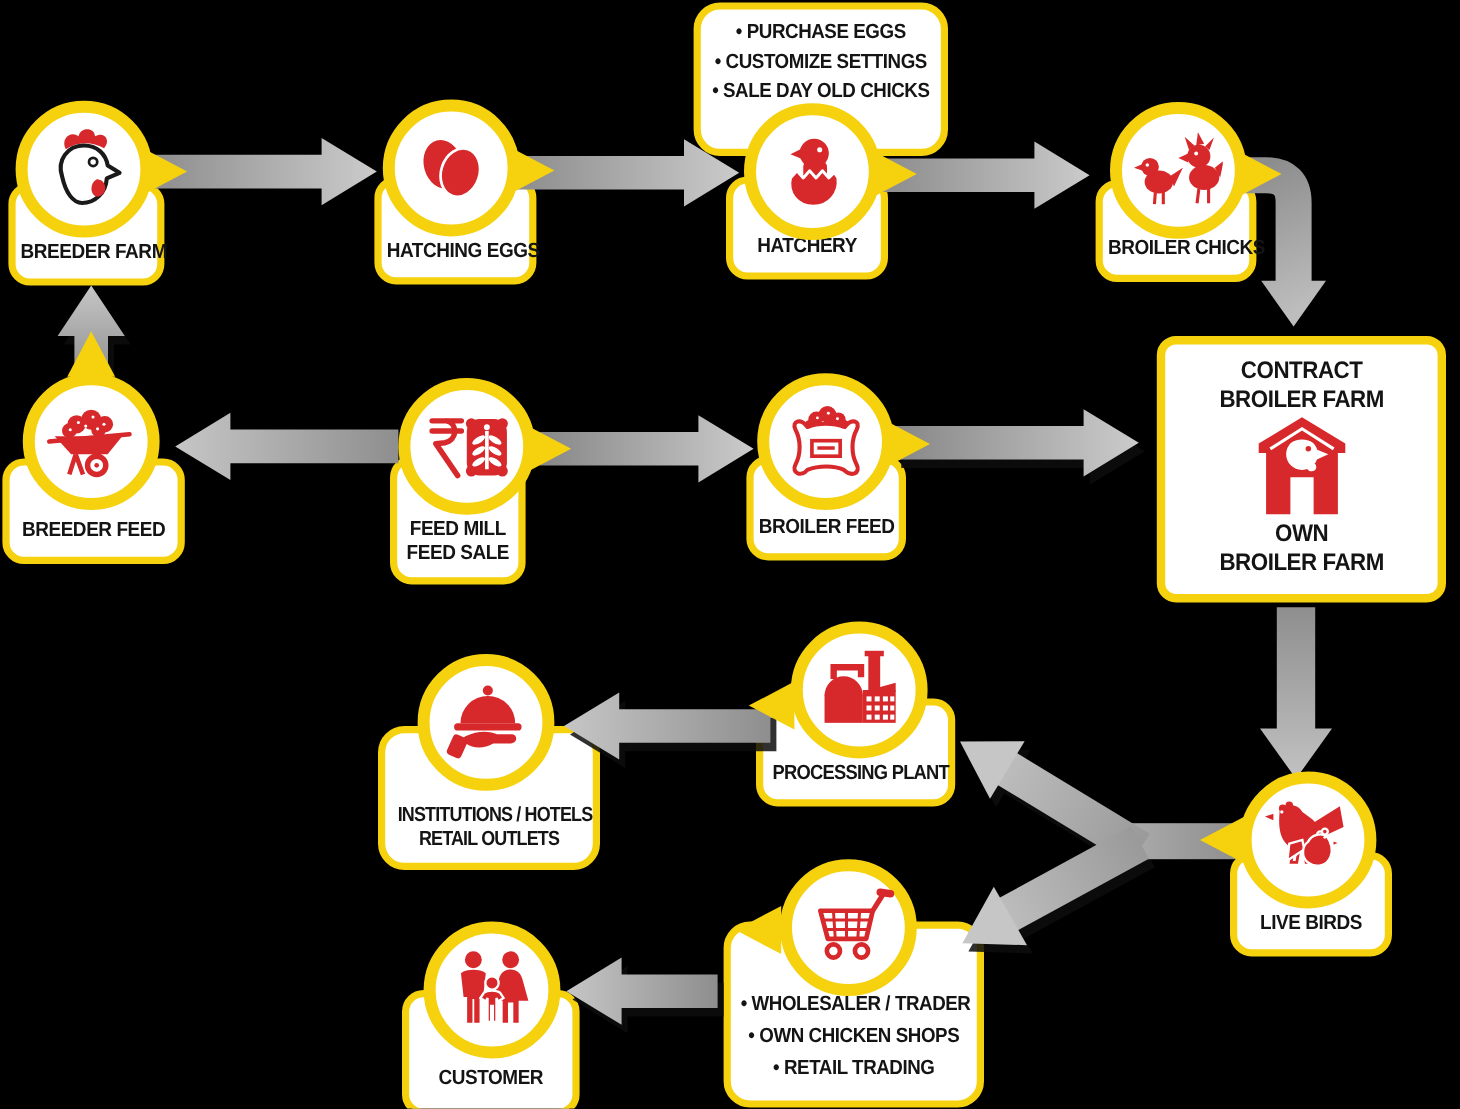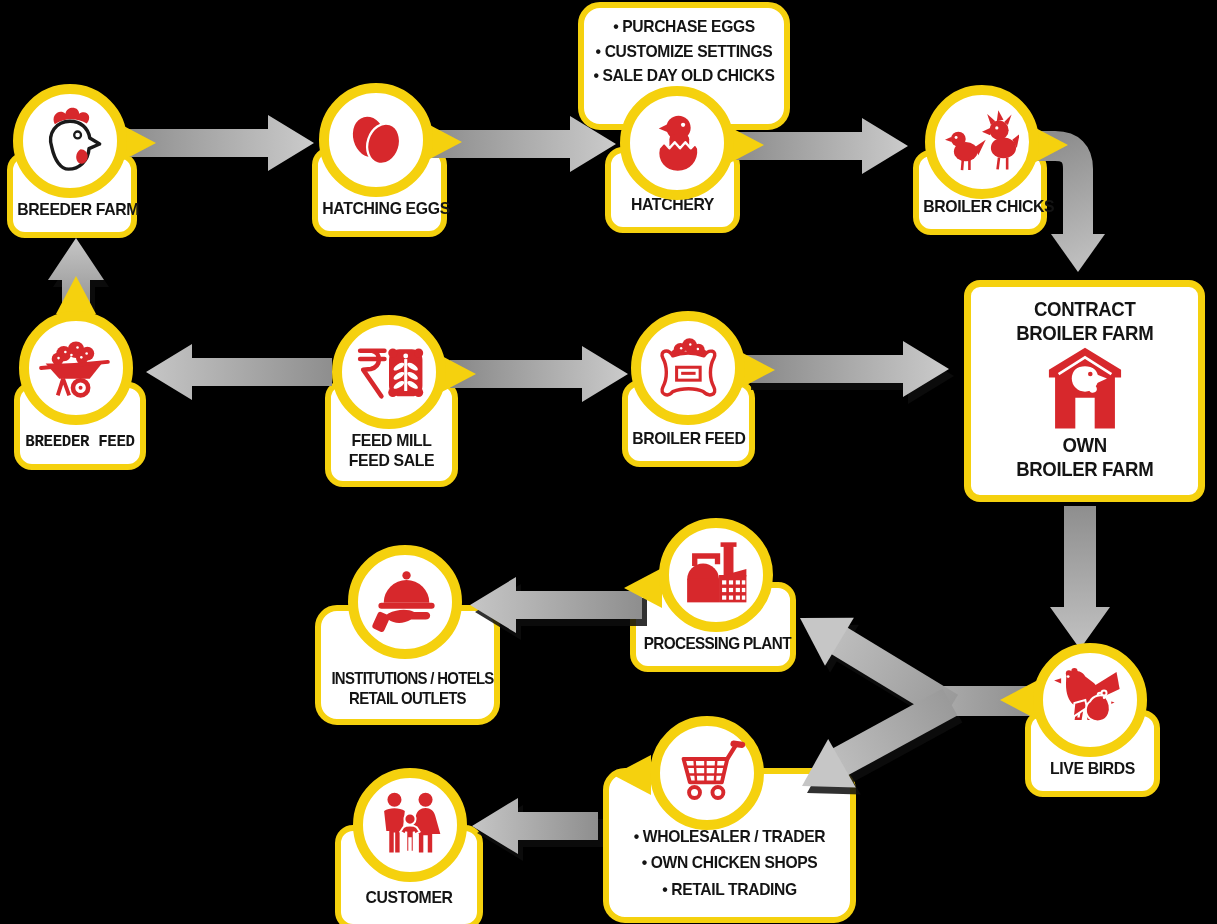--- a/index.html
+++ b/index.html
@@ -249,21 +249,21 @@
         <circle cx="70" cy="31" r="2.2" fill="#fff"></circle>
         <ellipse cx="79" cy="58" rx="17" ry="14"></ellipse>
           <polygon points="91,47 101,39 97,58"></polygon>
         <path d="M73,71 L71,87 M84,71 L84,87" stroke="currentColor" stroke-width="3.5" fill="none"></path>
       </svg>
     </div>
   </div>
 
   
   <div class="node">
-    <div class="box" style="left:14px;top:382px;width:132px;height:88px;font-family:Liberation Mono, monospace;">
+    <div class="box" style="left:2px;top:382px;width:152px;height:88px;">
       <div class="lbl">BREEDER FEED</div>
     </div>
     <div class="ptr u" style="left:56px;top:276px;"></div>
     <div class="circle" style="left:19px;top:311px;">
       <svg width="76" height="76" viewBox="0 0 100 100" fill="currentColor">
         <circle cx="34" cy="31" r="10"></circle>
           <circle cx="50" cy="26" r="11"></circle>
           <circle cx="65" cy="31" r="9"></circle>
         <circle cx="26" cy="38" r="8"></circle>
           <circle cx="58" cy="37" r="8"></circle>
@@ -277,21 +277,21 @@
         <path d="M4,50 L92,42" stroke="currentColor" stroke-width="5" fill="none" stroke-linecap="round"></path>
         <circle cx="56" cy="76" r="10" fill="#fff" stroke="currentColor" stroke-width="6"></circle>
         <circle cx="56" cy="76" r="2.6"></circle>
         <path d="M33,64 L26,86 M33,64 L41,86" stroke="currentColor" stroke-width="5" fill="none"></path>
       </svg>
     </div>
   </div>
 
   
   <div class="node">
-    <div class="box" style="left:325px;top:380px;width:133px;height:107px;">
+    <div class="box" style="left:325px;top:380px;width:113px;height:107px;">
       <div class="lbl two">
         <div>FEED MILL</div>
         <div>FEED SALE</div>
       </div>
     </div>
     <div class="ptr r" style="left:438px;top:354px;"></div>
     <div class="circle" style="left:332px;top:315px;">
       <svg width="76" height="76" viewBox="0 0 100 100" fill="currentColor">
         <path d="M12,22 H44 M12,33 H44 M28,22 C40,25 40,43 26,46 L16,47 L40,82" stroke="currentColor" stroke-width="6" fill="none" stroke-linecap="round" stroke-linejoin="round"></path>
         <rect x="50" y="20" width="44" height="62" rx="14"></rect>
@@ -437,21 +437,21 @@
           <path d="M70,46 C64,42 54,44 50,52 C44,56 42,68 50,74 C58,80 70,78 74,68 C77,61 75,52 70,46 Z"></path>
           <path d="M58,80 L57,92 M66,79 L68,92" stroke-width="3.5" fill="none"></path>
           <circle cx="68" cy="47" r="1.6" fill="#fff" stroke="none"></circle>
         </g>
       </svg>
     </div>
   </div>
 
   
   <div class="node">
-    <div class="box" style="left:603px;top:768px;width:253px;height:155px;border-radius:22px;text-decoration:underline;">
+    <div class="box" style="left:603px;top:768px;width:217px;height:155px;border-radius:22px;text-decoration:underline;">
       <div class="notes bottom">
         <div>• WHOLESALER / TRADER</div>
         <div>• OWN CHICKEN SHOPS</div>
         <div>• RETAIL TRADING</div>
       </div>
     </div>
     <div class="ptr l" style="left:613px;top:755px;"></div>
     <div class="circle" style="left:650px;top:716px;">
       <svg width="78" height="78" viewBox="0 0 100 100" fill="currentColor">
         <path d="M20,32 H76 L69,62 H28 Z" fill="#fff" stroke="currentColor" stroke-width="5" stroke-linejoin="round"></path>

